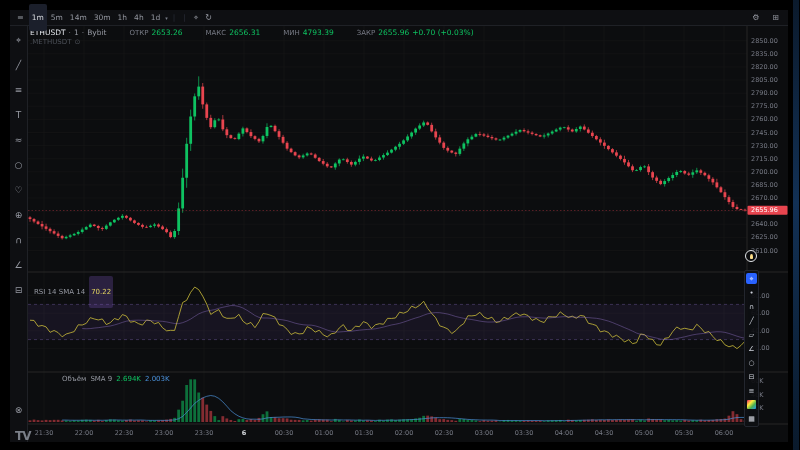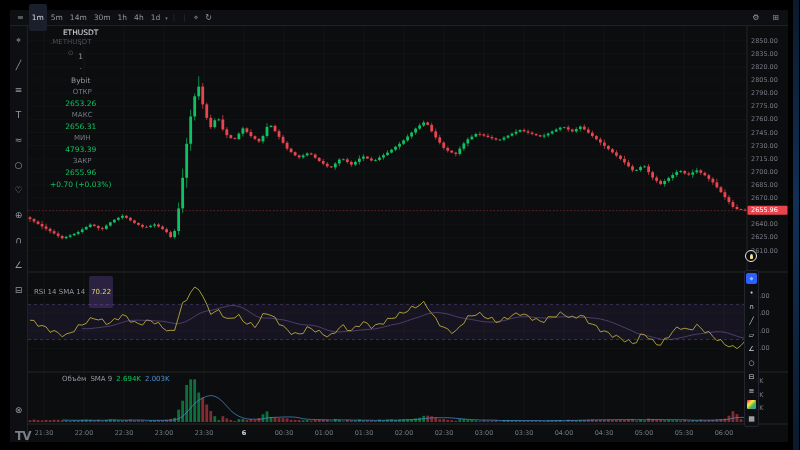--- a/index.html
+++ b/index.html
@@ -30,25 +30,25 @@
     background:#0e0f12;border-right:1px solid #1f2126;z-index:7;}
   .ltool{width:12px;height:12px;display:flex;align-items:center;justify-content:center;
     font-size:9px;color:#9598a1;cursor:pointer;}
   .ltool.trash{margin-top:auto;margin-bottom:26px;}
 
   
   .chart-area{position:absolute;left:18px;top:16px;width:760px;height:416px;}
   #chart-svg{position:absolute;left:0;top:0;}
   svg text{font-family:"DejaVu Sans",sans-serif;}
 
-  .legend{position:absolute;left:22px;top:2px;display:flex;gap:3px;align-items:center;
-    font-size:7.5px;color:#d1d4dc;z-index:3;white-space:nowrap;flex-direction:column;}
+  .legend{position:absolute;left:2px;top:2px;display:flex;gap:3px;align-items:center;
+    font-size:7.5px;color:#d1d4dc;z-index:3;white-space:nowrap;}
   .legend .sym{color:#e3e6ec;}
   .legend .dim{color:#9598a1;}
-  .legend .lbl{color:#787b86;font-size:7px;margin-left:3px;}
+  .legend .lbl{color:#787b86;font-size:7px;margin-left:20px;}
   .legend .vup{color:var(--up);}
   .legend2{top:12px;font-size:7px;color:#4c5058;}
   .legend2 .eye{font-size:7px;color:#4c5058;cursor:pointer;}
 
   .pane-legend{position:absolute;left:6px;display:flex;gap:4px;align-items:center;
     font-size:7px;color:#9598a1;z-index:3;white-space:nowrap;}
   .pane-legend.rsi{top:250px;}
   .pane-legend.vol{top:349px;margin-left:28px;}
   .rsi-val{color:#e3d35f;background:rgba(126,87,194,.28);padding:12px 2px;border-radius:2px;}
   .vol-v1{color:var(--up);}

